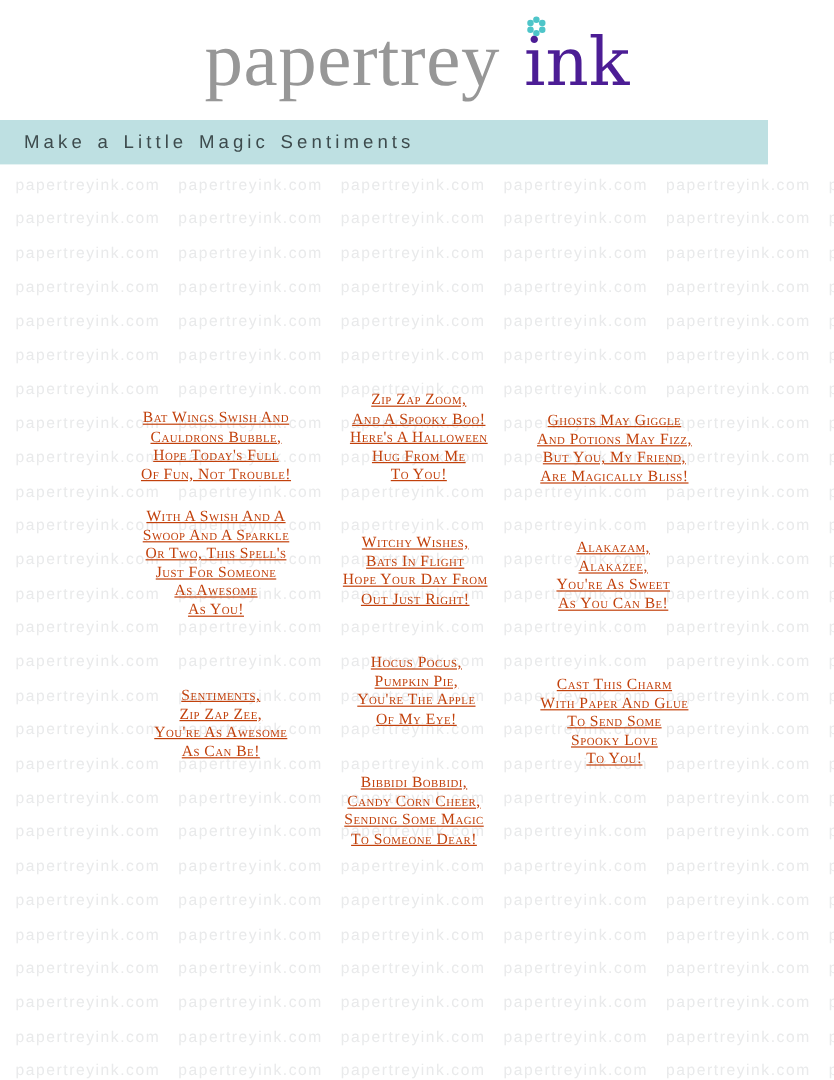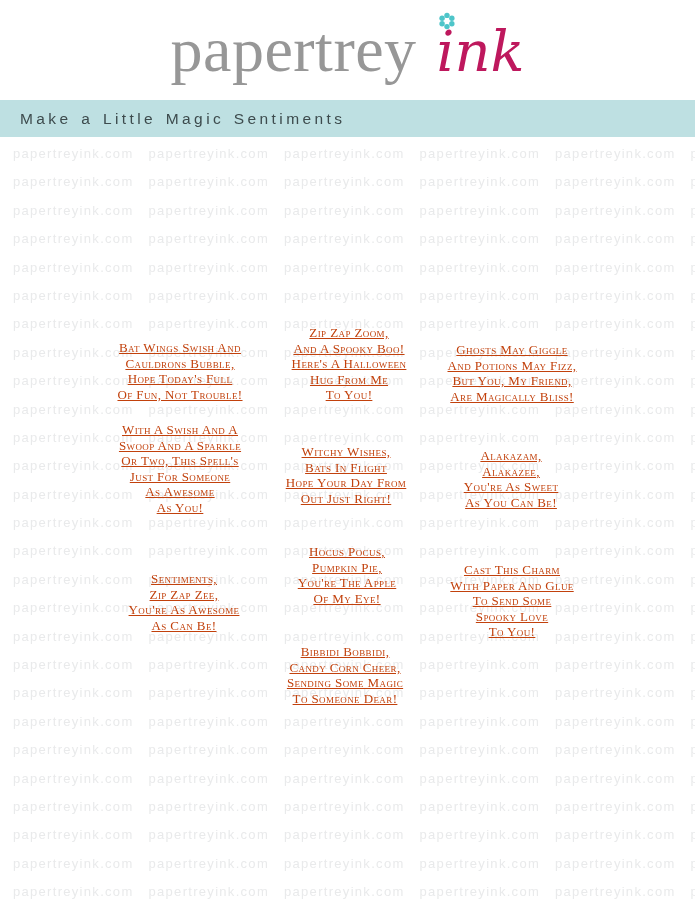--- a/index.html
+++ b/index.html
@@ -18,28 +18,28 @@
     transform: translateX(-50%);
     display: flex; align-items: baseline; white-space: nowrap;
   }
   .brand-main {
     font-family: "Liberation Serif", serif;
     font-size: 64px; line-height: 1;
     color: #979797; letter-spacing: 0.5px;
   }
   .brand-ink-wrap { position: relative; margin-left: 20px; display: inline-block; }
   .brand-ink {
-    font-family: "DejaVu Serif", serif; font-style: italic;
-    font-size: 56px; line-height: 1; color: #be185d;
+    font-family: "DejaVu Serif", serif; 
+    font-size: 56px; line-height: 1; color: #4c1d95;
   }
   .flower { position: absolute; top: -12px; left: 1px; width: 18px; height: 18px; }
 
   
   .banner {
-    position: absolute; top: 100px; left: 0; width: 695px; height: 37px;
+    position: absolute; top: 100px; left: 0; width: 640px; height: 37px;
     background: #bee0e2;
     display: flex; justify-content: space-between; align-items: center;
     padding: 0 20px; box-sizing: border-box;
   }
   .banner-label {
     font-size: 15.5px; color: #3d4b4d;
     letter-spacing: 3.4px; word-spacing: 2px;
   }
 
   

